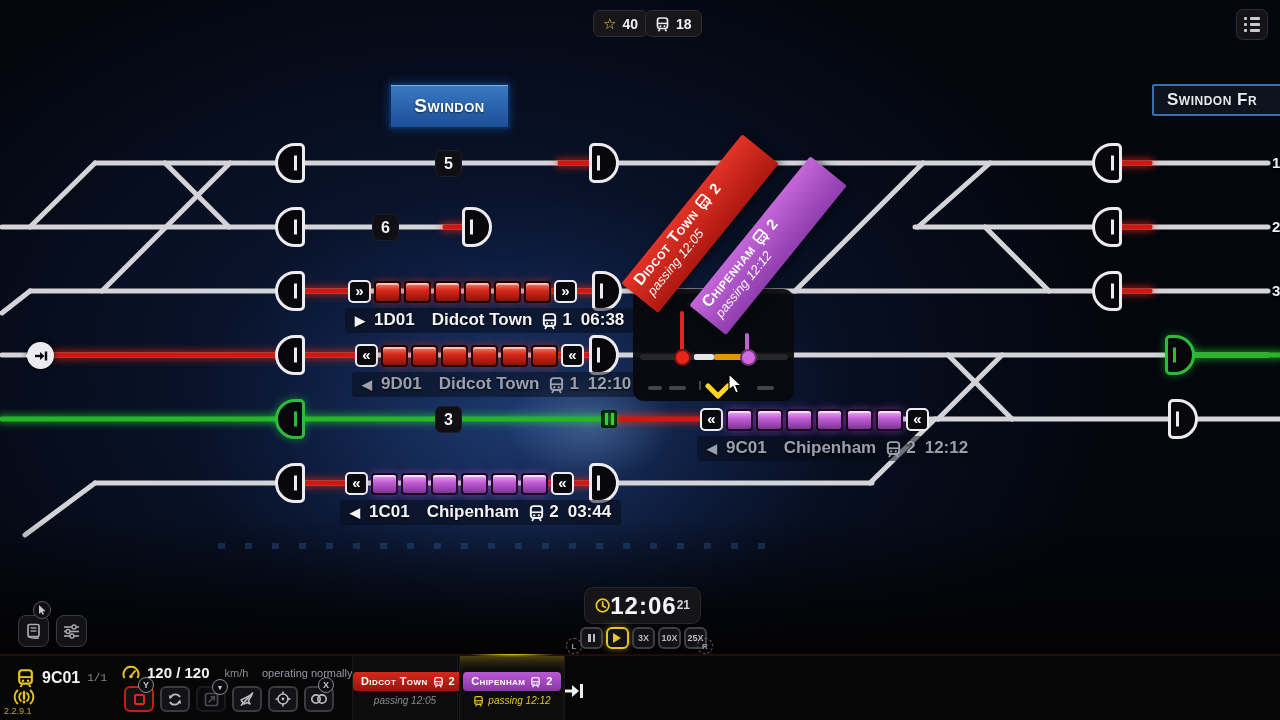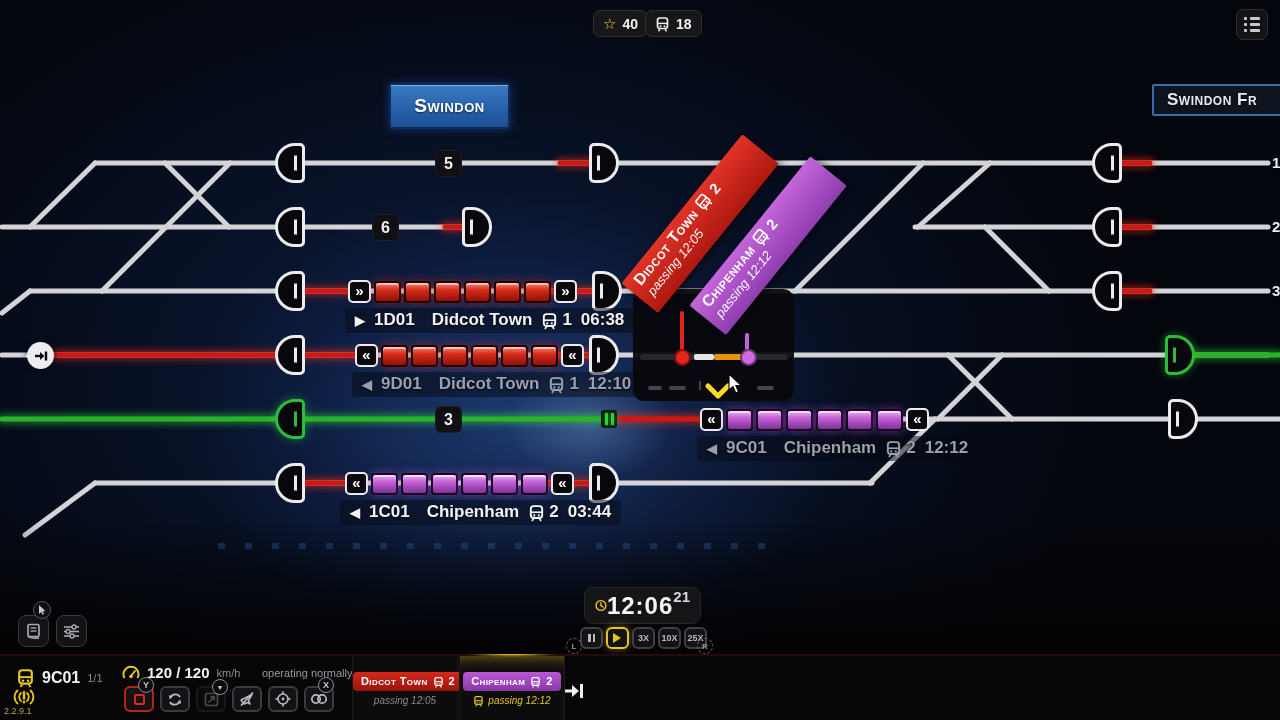--- a/index.html
+++ b/index.html
@@ -82,44 +82,44 @@
   .board{position:absolute;z-index:7;display:flex;align-items:center;justify-content:center;
     font-variant:small-caps;font-weight:bold;letter-spacing:.5px;color:#fff;text-shadow:0 1px 2px rgba(0,0,0,.6);}
   .board.blue{left:389px;top:83px;width:121px;height:46px;font-size:19px;
     background:linear-gradient(#3a7ac4,#1c4f96);border:2px solid #0b2c58;box-shadow:inset 0 1px 0 #7fb0e2, 0 0 10px rgba(20,60,130,.8);border-radius:2px;}
   .board.dark{left:1152px;top:84px;width:130px;height:32px;font-size:17px;color:#e9e9ee;justify-content:flex-start;padding-left:13px;
     background:#0e141d;border:2px solid #3a6cae;border-radius:2px;overflow:hidden;white-space:nowrap;}
   
   .clock{position:absolute;left:584px;top:587px;width:117px;height:37px;background:#151518;border:1px solid #27272c;border-radius:9px;z-index:7;
     display:flex;align-items:center;padding:0 10px;}
   .clock .time{color:#f5f5f7;font-weight:bold;font-size:24px;letter-spacing:1px;}
-  .clock .sec{color:#d5d5da;font-weight:bold;font-size:15px;align-self:flex-start;margin-top:0;}
+  .clock .sec{color:#d5d5da;font-weight:bold;font-size:12px;align-self:flex-start;margin-top:10px;}
   .speedrow{position:absolute;left:580px;top:627px;z-index:7;display:flex;gap:3px;}
   .spbtn{width:23px;height:22px;background:#131316;border:2px solid #3f3f46;border-radius:6px;color:#b9b9c0;
     font-size:9px;font-weight:bold;display:flex;align-items:center;justify-content:center;}
   .spbtn.active{border-color:#e8c520;color:#e8c520;box-shadow:0 0 8px rgba(232,197,32,.45);}
   .pausebars{display:flex;gap:2px;} .pausebars i{width:2.5px;height:8px;background:#b9b9c0;display:block;}
   .playtri{width:0;height:0;border:5px solid transparent;border-left:8px solid #e8c520;margin-left:4px;}
   .bumper{position:absolute;width:16px;height:16px;border:1.5px dashed #5d5d66;border-radius:50%;z-index:7;
     color:#9a9aa2;font-size:8px;font-weight:bold;display:flex;align-items:center;justify-content:center;}
   
   .mapbtn{position:absolute;width:31px;height:32px;background:#131316;border:1.5px solid #3a3a40;border-radius:8px;z-index:7;
     display:flex;align-items:center;justify-content:center;color:#a8a8b0;}
   .cursorhint{position:absolute;left:33px;top:601px;width:18px;height:18px;border:1.5px solid #55555c;border-radius:50%;
     background:#101013;z-index:8;display:flex;align-items:center;justify-content:center;}
   
   .bbar{position:absolute;left:0;top:654px;width:1280px;height:66px;background:#060607;border-top:2px solid #250c0c;z-index:10;}
   .bb-trainid{position:absolute;left:16px;top:12px;display:flex;align-items:center;gap:7px;color:#f2f2f4;}
   .bb-trainid .tid{font-weight:bold;font-size:16px;}
-  .bb-trainid .cnt{color:#8a8a92;font-size:11px;}
+  .bb-trainid .cnt{color:#8a8a92;font-size:11px;font-family:Liberation Mono, monospace;}
   .bb-alert{position:absolute;left:12px;top:30px;color:#e8c520;}
   .version{position:absolute;left:4px;top:50px;color:#b7a23e;font-size:9px;}
   .bb-speed{position:absolute;left:122px;top:8px;display:flex;align-items:center;gap:7px;}
   .bb-speed .val{color:#f2f2f4;font-weight:bold;font-size:15px;}
-  .bb-speed .unit{color:#8a8a92;font-size:11px;}
+  .bb-speed .unit{color:#8a8a92;font-size:11px;margin-left:8px;}
   .bb-status{position:absolute;left:262px;top:11px;color:#9a9aa4;font-size:11px;}
   .cbtn{position:absolute;top:30px;width:30px;height:26px;background:#131316;border:2px solid #3b3b42;border-radius:6px;
     display:flex;align-items:center;justify-content:center;color:#b9bac0;}
   .cbtn.stop{border-color:#bb2317;}
   .cbtn.dim{opacity:.38;}
   .stopglyph{width:11px;height:11px;border:2.5px solid #da281a;border-radius:2px;}
   .hintcirc{position:absolute;width:16px;height:16px;border:1.5px solid #8c8c94;border-radius:50%;background:#0c0c0e;z-index:11;
     color:#c9c9cf;font-size:9px;font-weight:bold;display:flex;align-items:center;justify-content:center;}
   .sched{position:absolute;top:0;width:106px;height:66px;background:#0c0c0d;border-left:1px solid #1a1a1c;border-right:1px solid #1a1a1c;}
   .sched.sel{box-shadow:inset 0 12px 16px -12px rgba(255,205,30,.55);}

